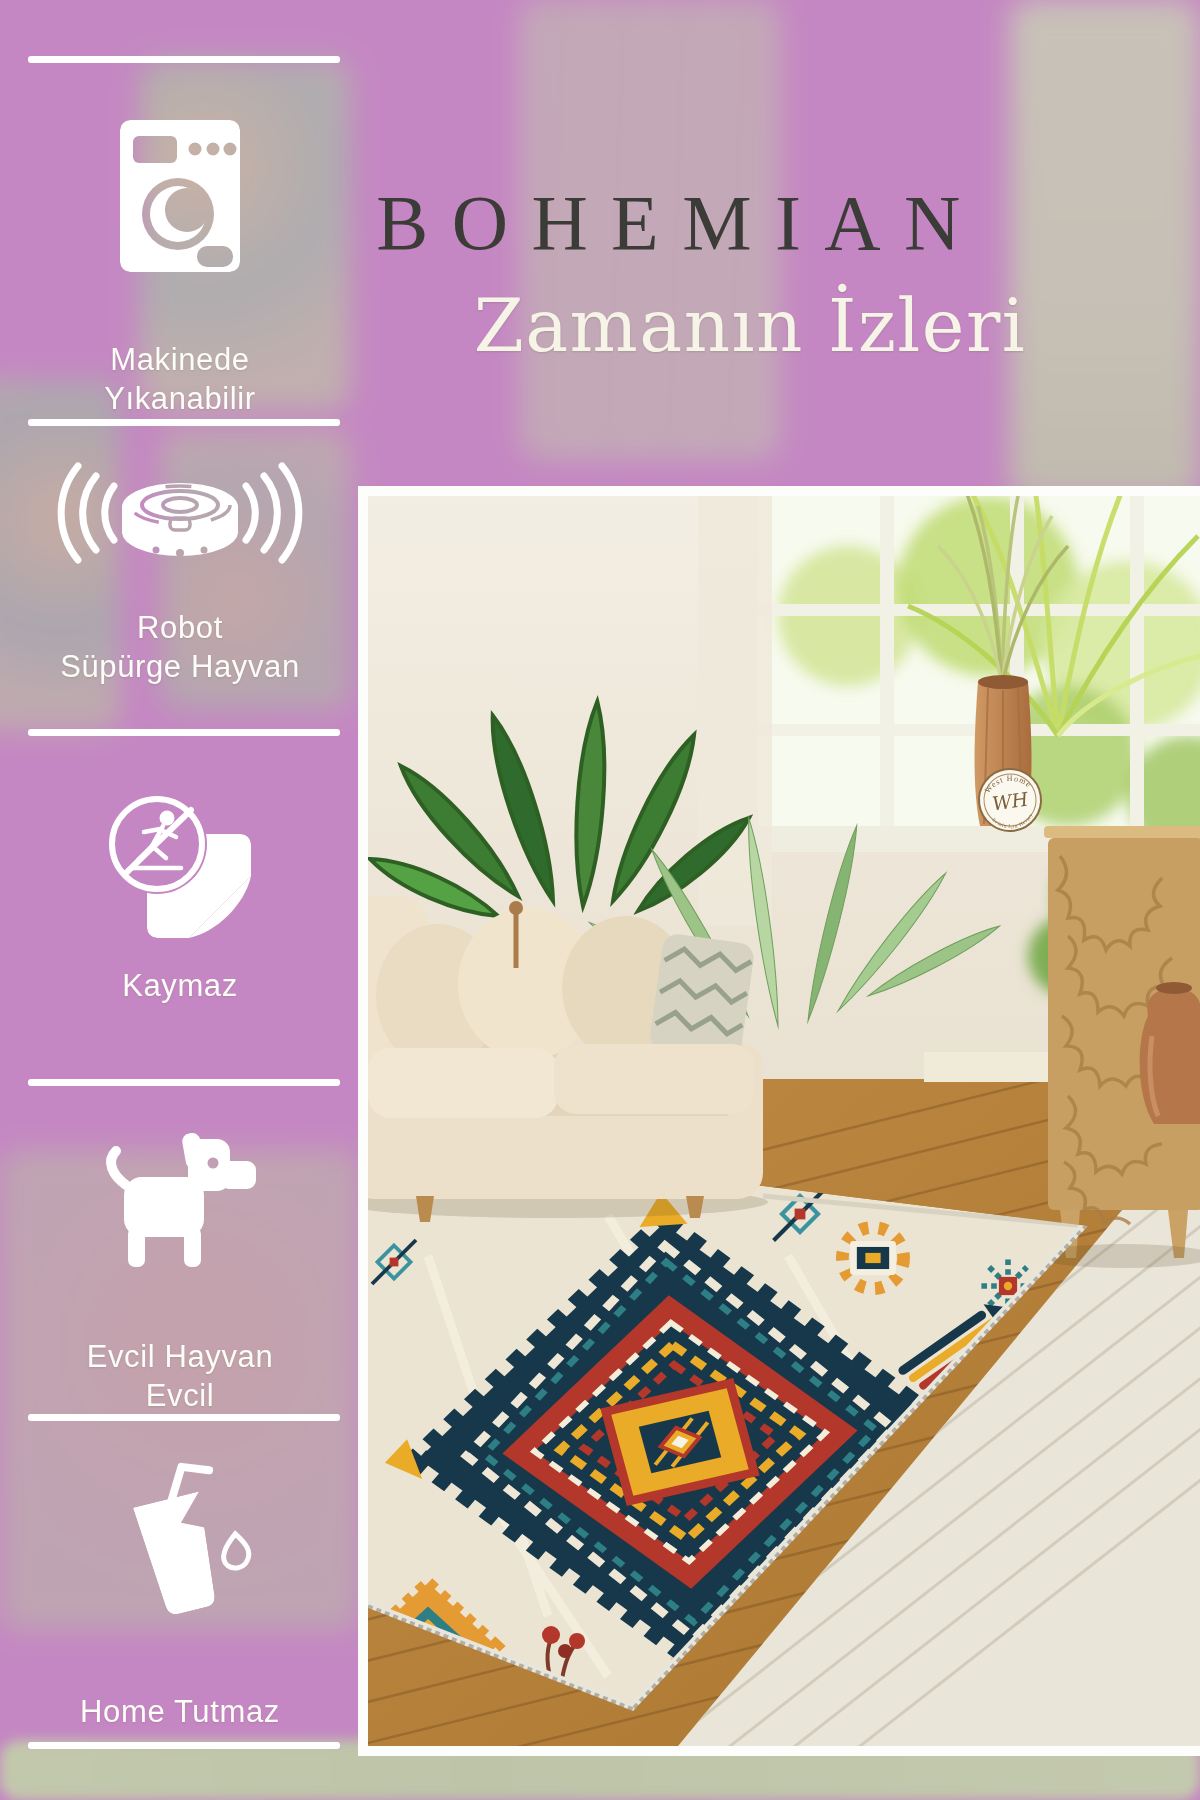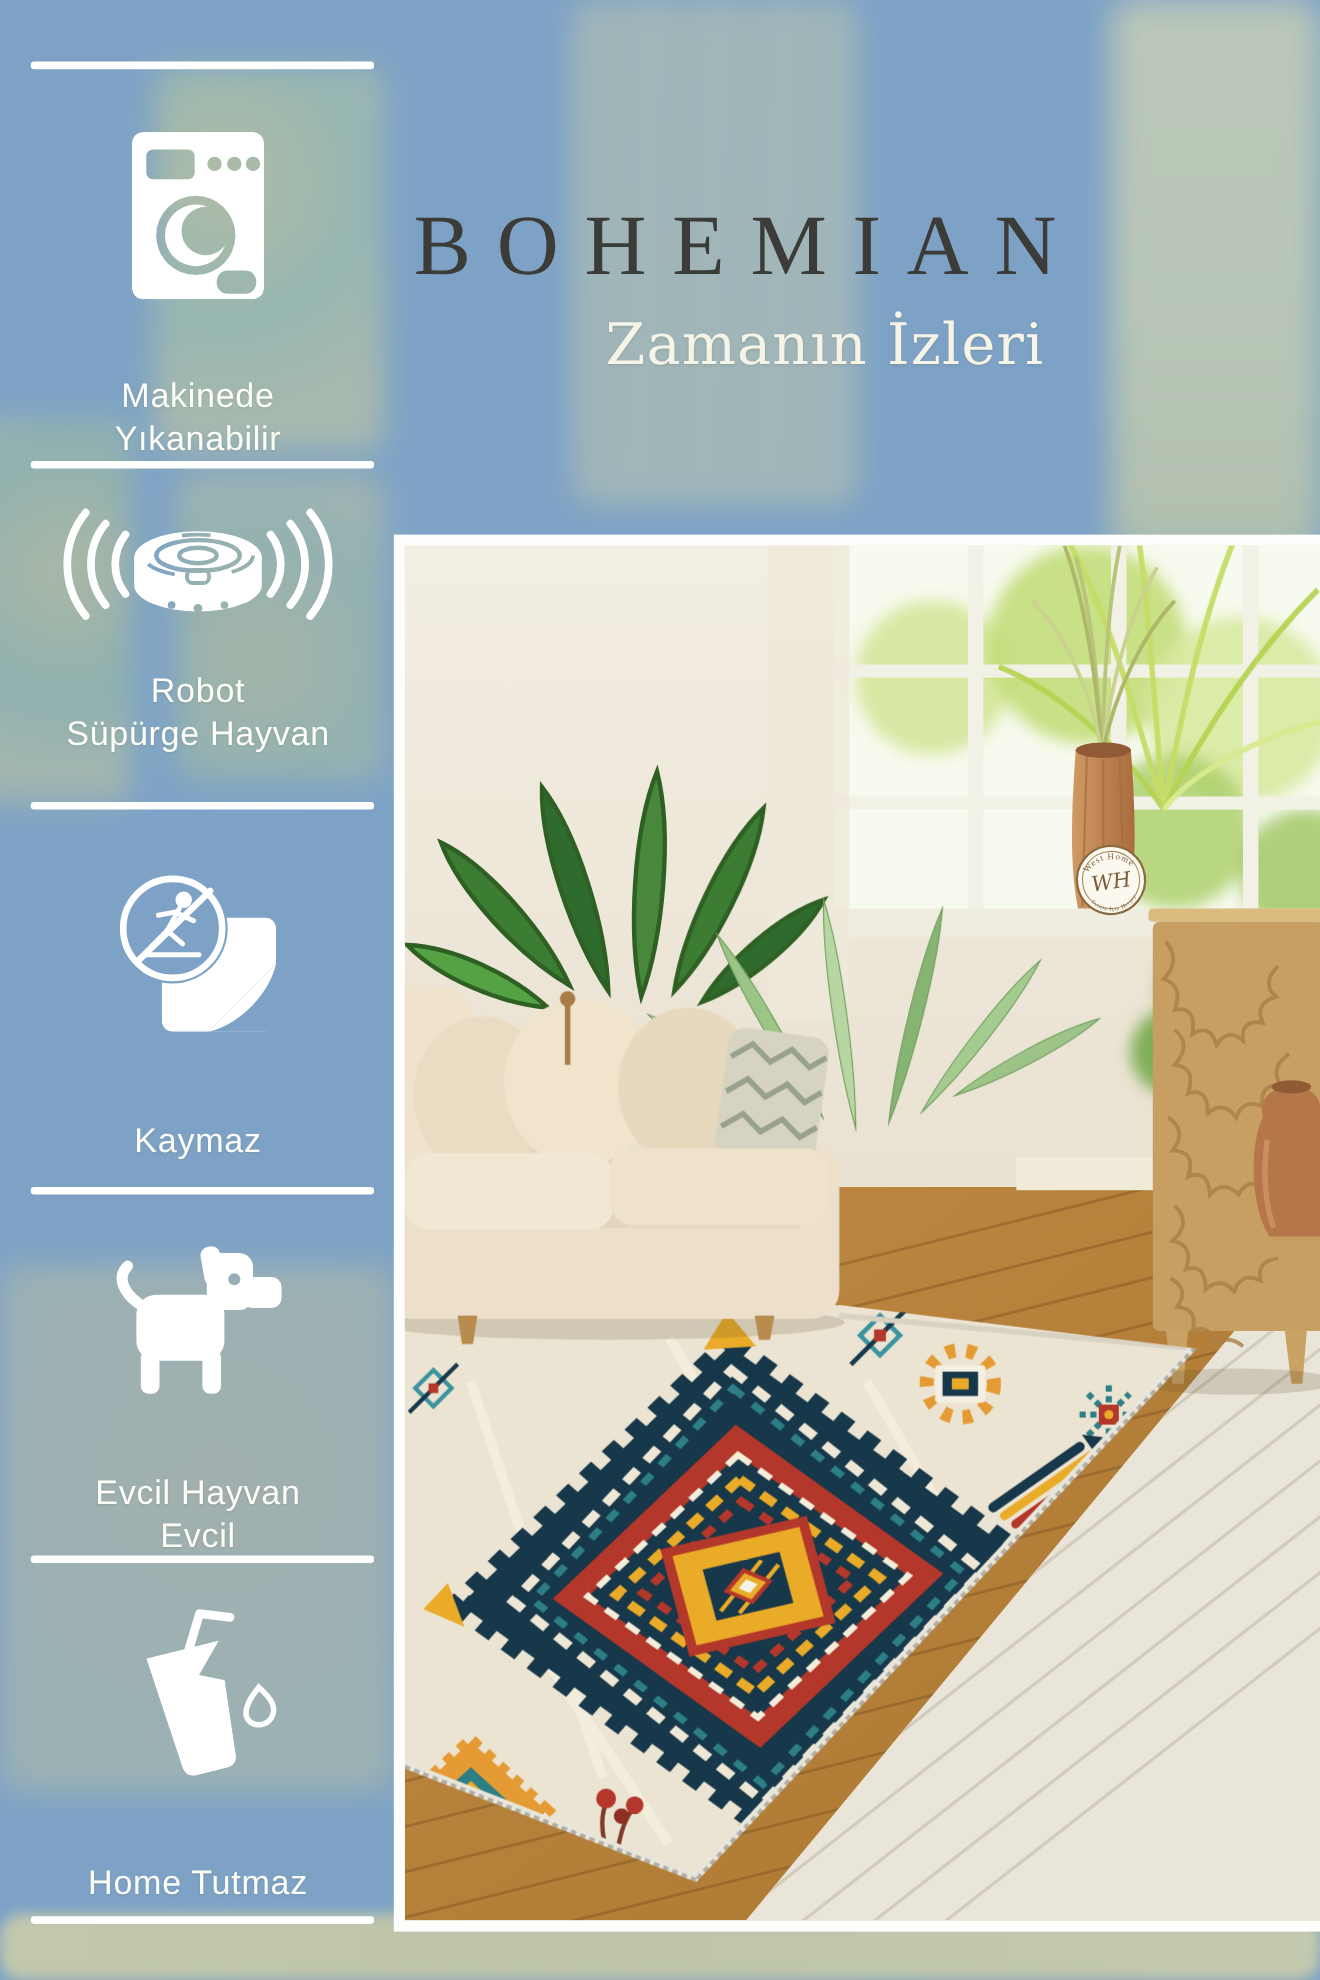--- a/index.html
+++ b/index.html
@@ -1,17 +1,17 @@
 <!DOCTYPE html>
 <html><head>
 <meta charset="utf-8">
 <style>
   html,body{margin:0;padding:0;background:#888;}
   .canvas{position:relative;width:1200px;height:1800px;overflow:hidden;
-          font-family:"Liberation Sans",sans-serif;background:#3b82f6;}
+          font-family:"Liberation Sans",sans-serif;background:#d946ef;}
   
   .bg{position:absolute;inset:0;}
   .blob{position:absolute;filter:blur(14px);border-radius:20px;}
   .bg-art1{left:140px;top:60px;width:210px;height:350px;
     background:radial-gradient(circle at 30% 30%,#e8d98a 0%,#8fc4b0 45%,#c9cfa8 75%);opacity:.65;}
   .bg-art2{left:-30px;top:380px;width:150px;height:350px;
     background:radial-gradient(circle at 60% 40%,#e3cf7d 0%,#7db8a6 50%,#c2c8a4 80%);opacity:.6;}
   .bg-art3{left:160px;top:430px;width:190px;height:280px;
     background:radial-gradient(circle at 40% 60%,#d9c97f 0%,#94bfa4 55%,#c2c8a4 85%);opacity:.55;}
   .bg-curtain{left:520px;top:0;width:260px;height:460px;
@@ -21,21 +21,21 @@
   .bg-floor{left:0;top:1740px;width:1200px;height:60px;filter:blur(6px);
     background:linear-gradient(90deg,#d3d5bd,#c9cdb3 40%,#d6d8c0);}
   .bg-rugblur{left:0;top:1150px;width:360px;height:480px;
     background:radial-gradient(circle at 55% 40%,#d8b98c 0%,#c9c2a2 45%,#bec4a6 75%);opacity:.5;}
   .bg-overlay{position:absolute;inset:0;background:rgba(181,190,158,.55);}
   
   .title{position:absolute;left:330px;top:178px;width:700px;text-align:center;
     font-family:"Liberation Serif",serif;font-size:78px;font-weight:500;
     letter-spacing:.30em;color:#3b3b37;white-space:nowrap;}
   .subtitle{position:absolute;left:400px;top:284px;width:700px;text-align:center;
-    font-family:"DejaVu Serif",serif;font-size:52px;color:#f6f3e7;
+    font-family:"DejaVu Serif",serif;font-size:72px;color:#f6f3e7;
     letter-spacing:.02em;white-space:nowrap;text-shadow:0 1px 2px rgba(90,100,70,.25);}
   
   .sidebar{position:absolute;left:0;top:0;width:360px;height:1800px;}
   .divider{position:absolute;left:28px;width:312px;height:7px;background:#fff;border-radius:3px;}
   .feature{position:absolute;left:17px;width:326px;text-align:center;color:#fdfdf8;}
   .feature .icon{display:block;margin:0 auto;}
   .flabel{position:absolute;left:17px;width:326px;text-align:center;color:#fdfdf8;
     font-size:31px;line-height:39px;font-weight:400;letter-spacing:.02em;
     text-shadow:0 1px 2px rgba(90,100,70,.2);margin-top:44px;}
   
@@ -425,21 +425,21 @@
           <path d="M68 54 L57 74"></path>
           <path d="M66 58 L81 65"></path>
             <path d="M65 57 L49 60"></path>
           <path d="M57 74 L71 86"></path>
             <path d="M57 74 L43 88"></path>
           <path d="M38 96 L86 96"></path>
         </g>
         <line x1="30" y1="102" x2="96" y2="38" stroke="#fff" stroke-width="6" stroke-linecap="round"></line>
       </svg>
     </div>
-    <div class="flabel" style="top:973px">
+    <div class="flabel" style="top:922px">
       <div>Kaymaz</div>
     </div>
 
     <div class="feature" style="top:1115px">
       <svg class="icon" width="176" height="164" viewBox="0 0 176 164">
         <defs>
             <mask id="mDog">
           <rect x="0" y="0" width="176" height="164" fill="#fff"></rect>
           <circle cx="121" cy="48" r="5.5" fill="#000"></circle>
         </mask>

